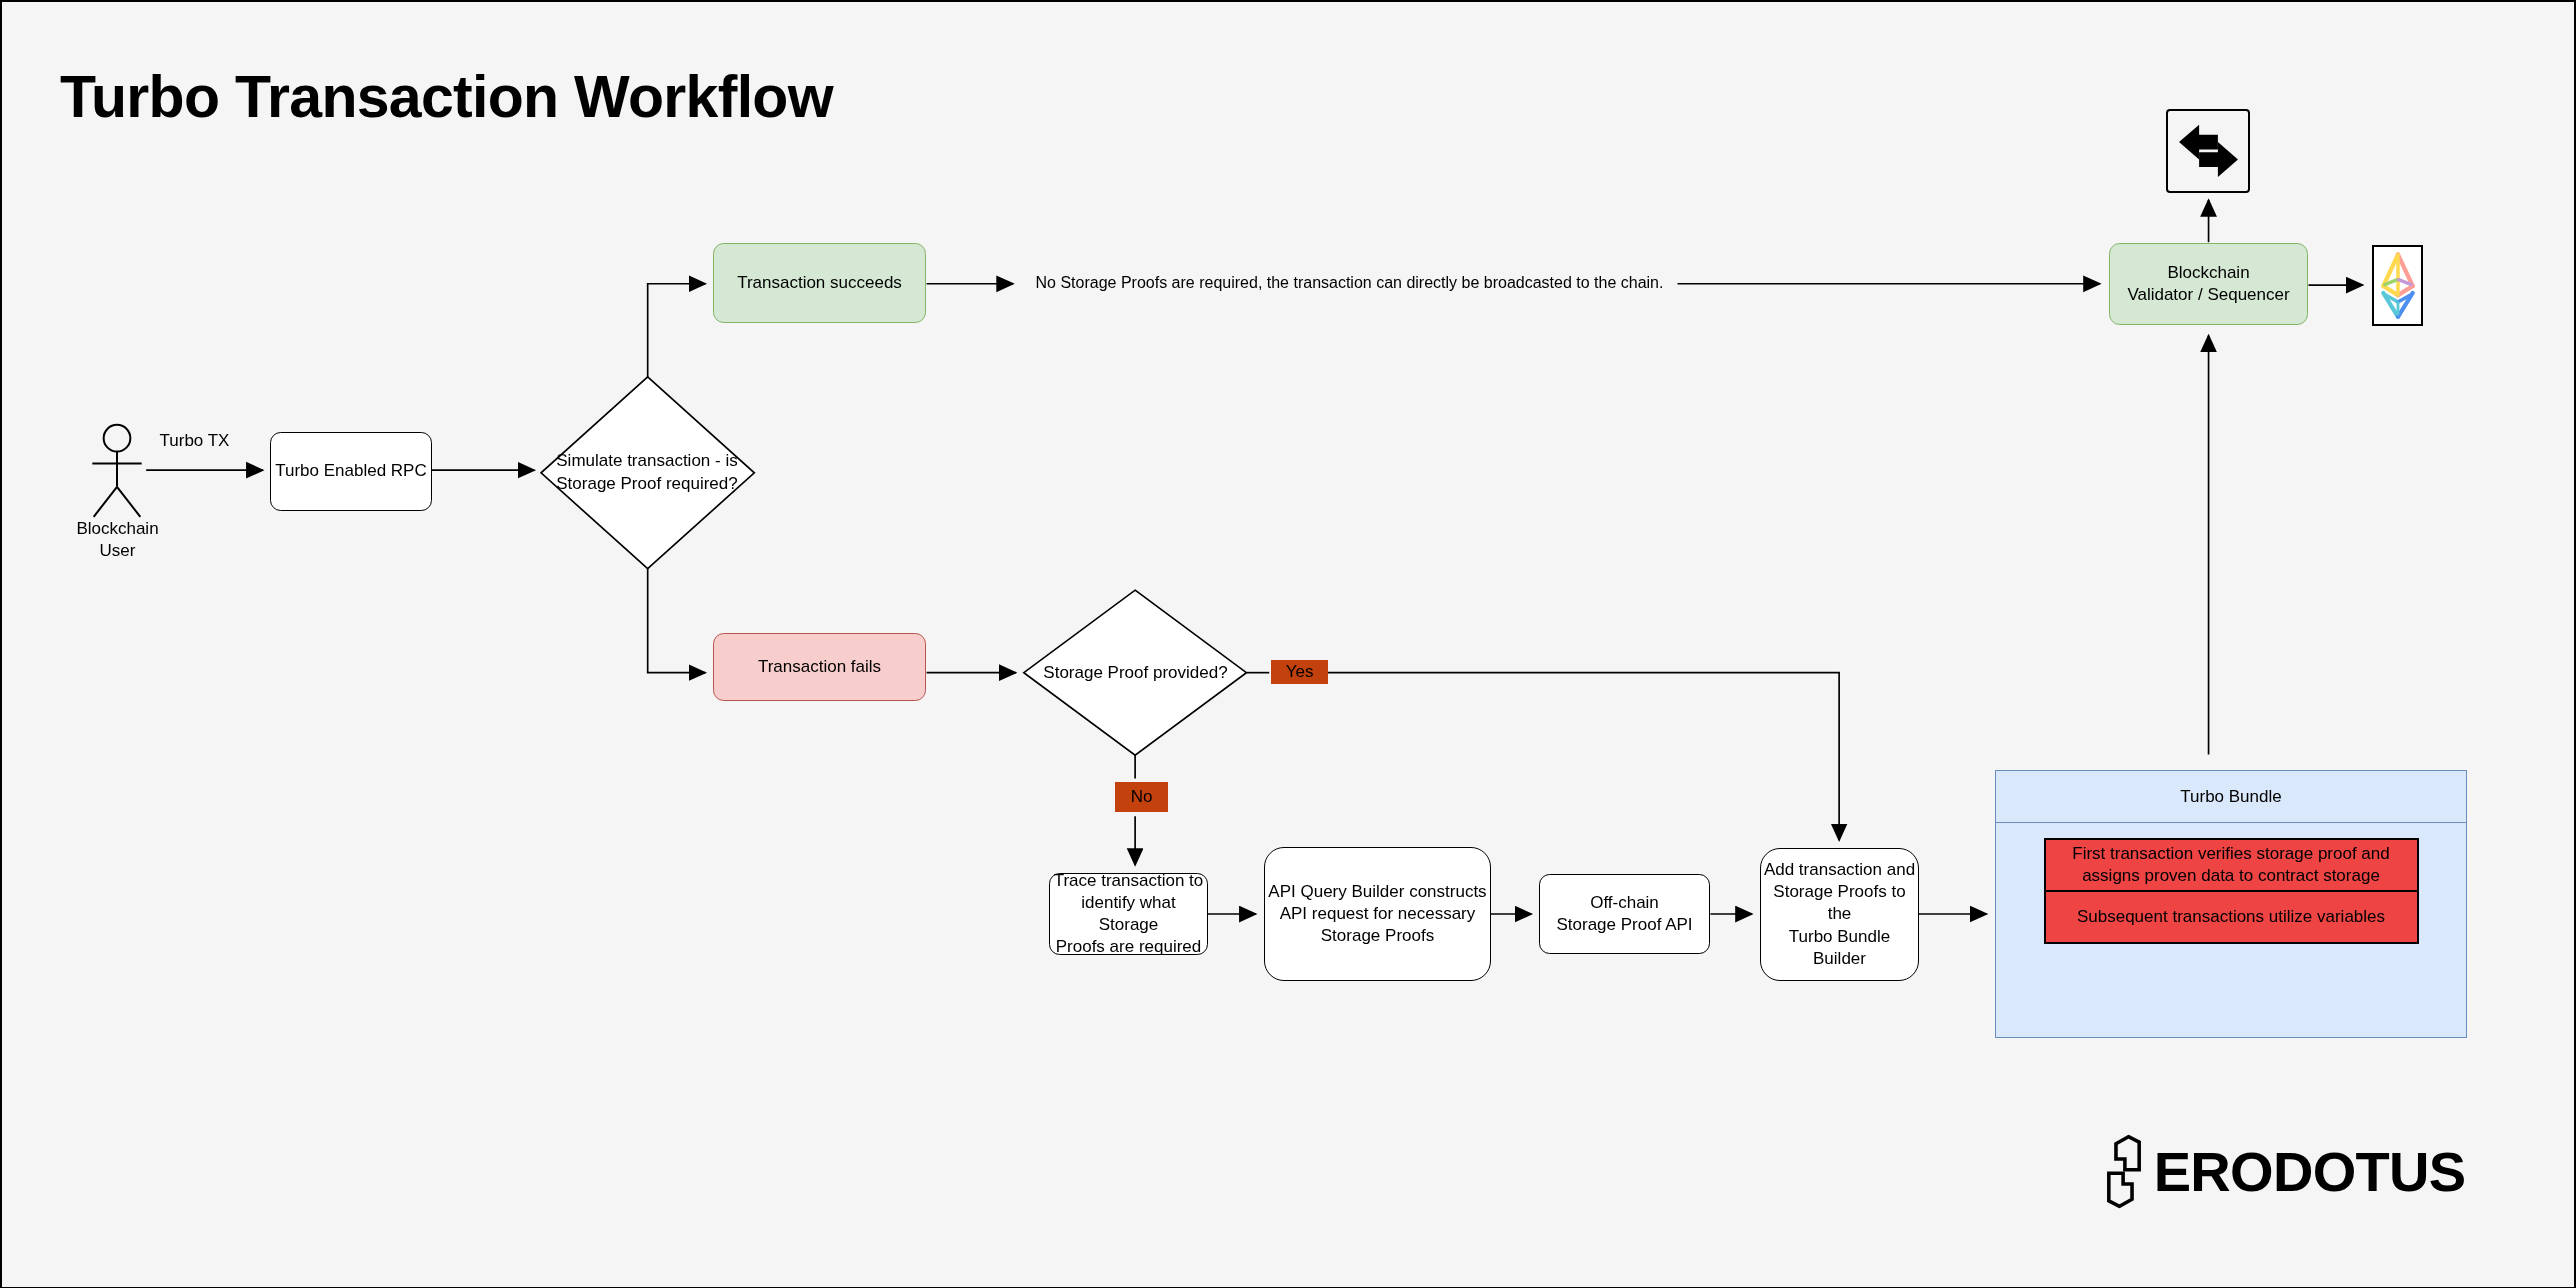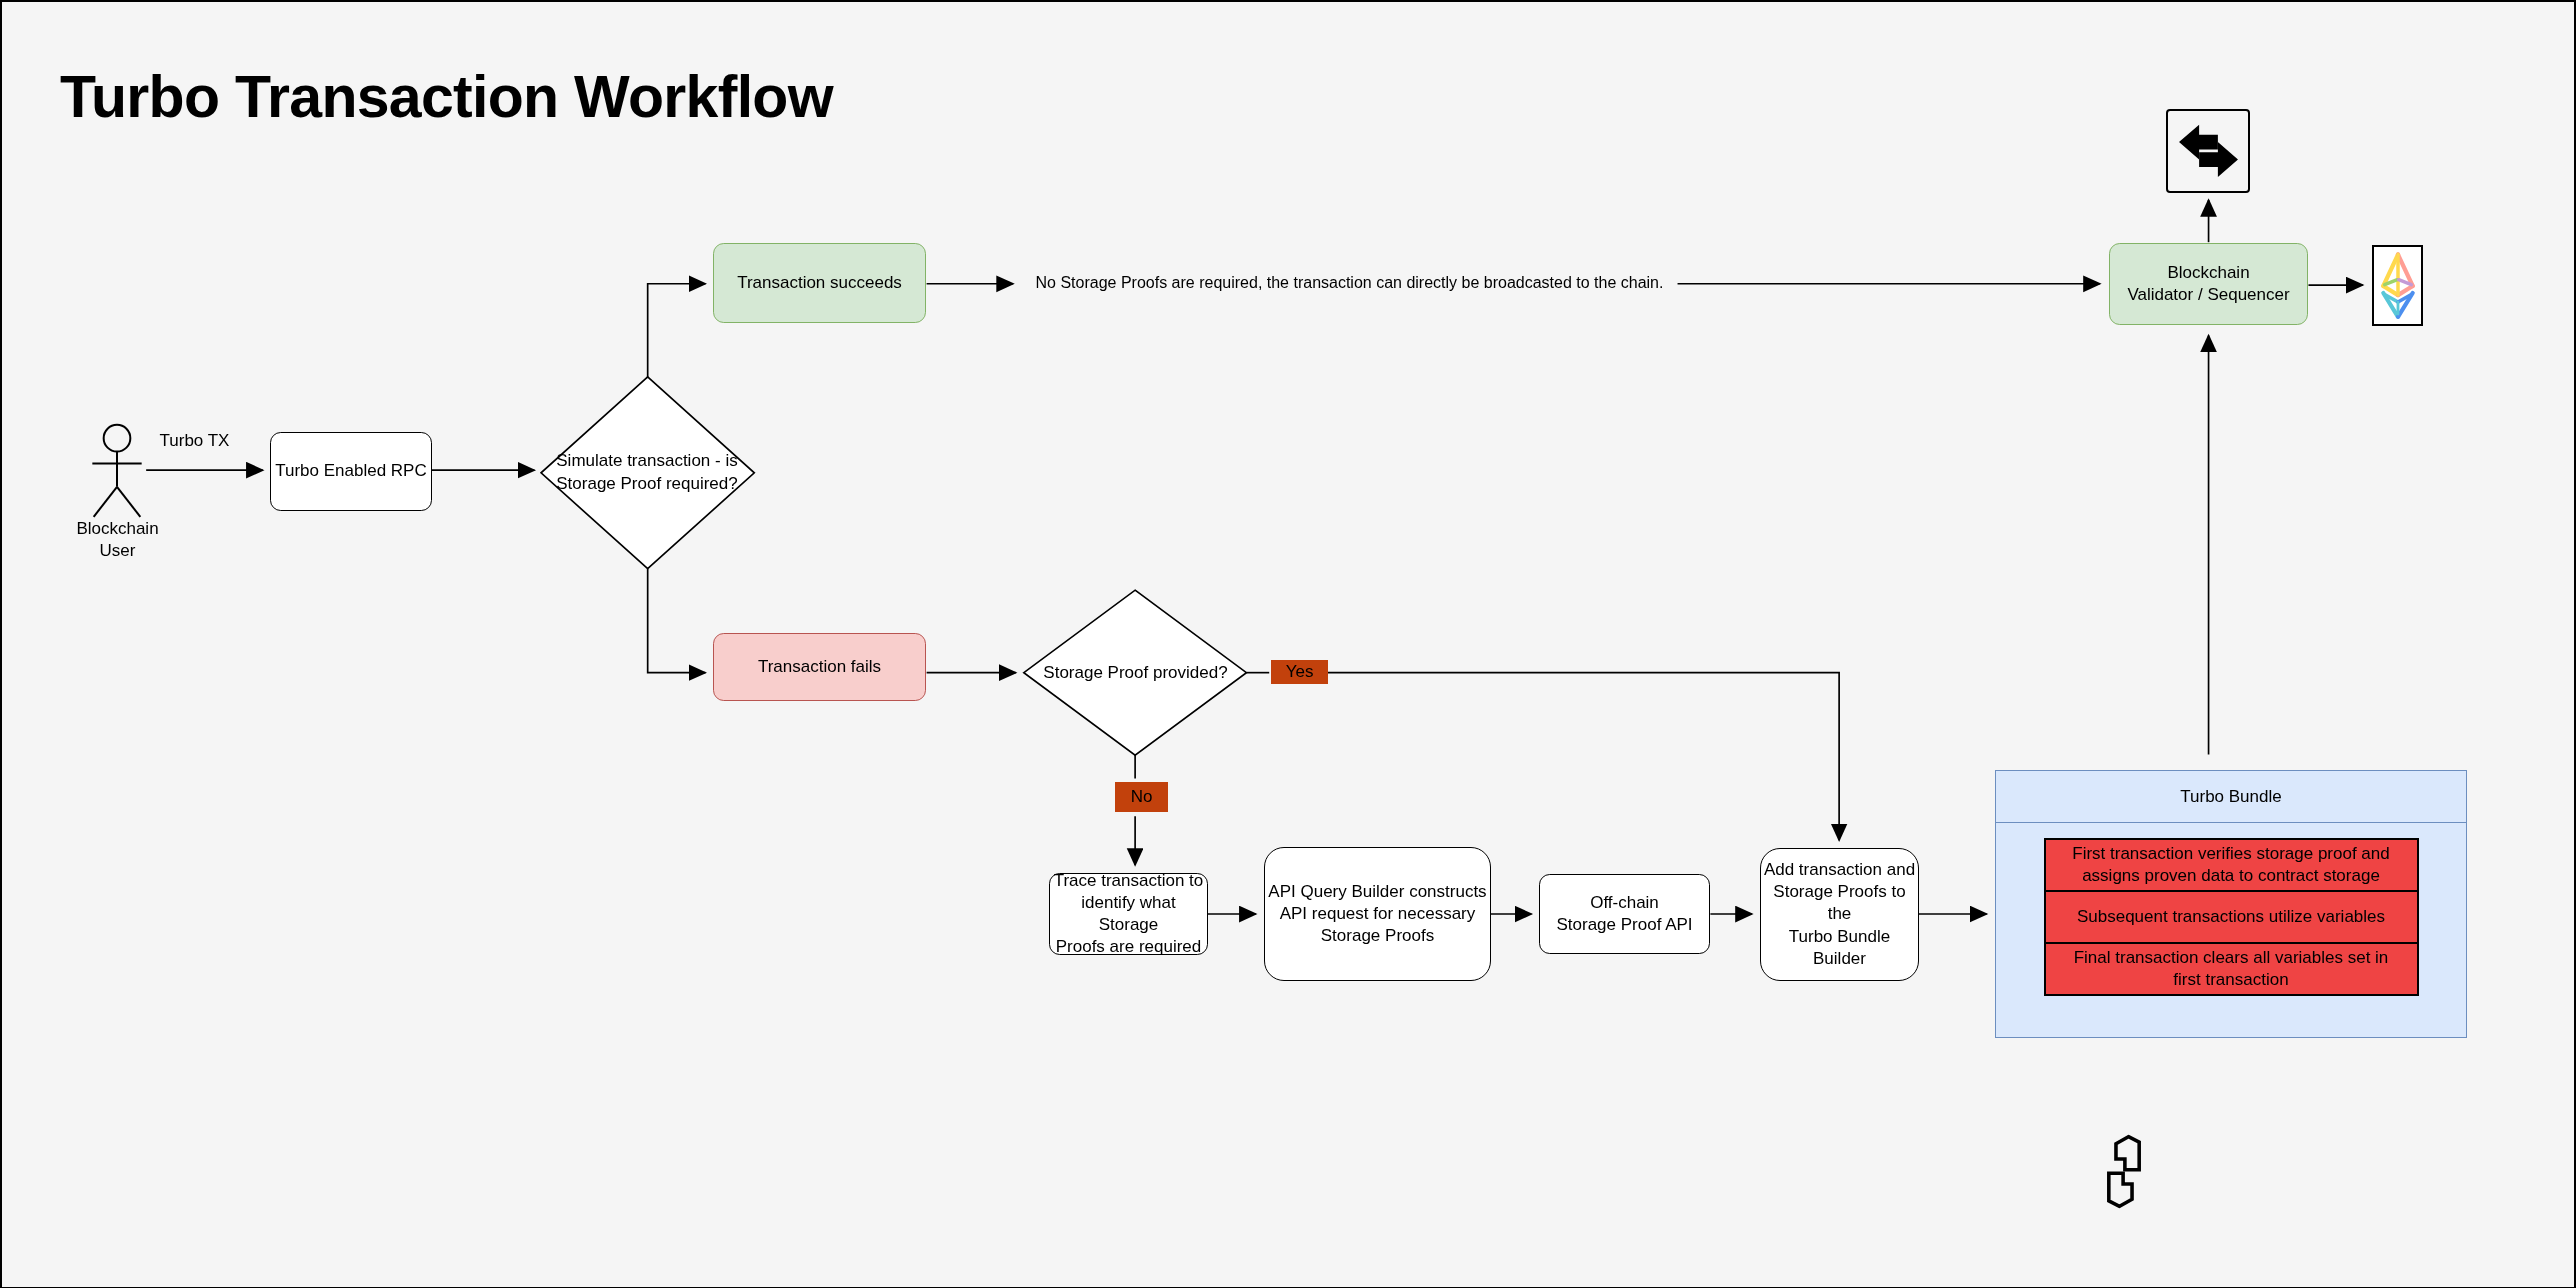--- a/index.html
+++ b/index.html
@@ -203,27 +203,27 @@
 
   <div class="node big" style="left:1758px;top:846px;width:159px;height:133px;">Add transaction and
 Storage Proofs to the
 Turbo Bundle Builder</div>
 
   <div class="container" style="left:1993px;top:752px;width:472px;height:268px;margin-top:16px;">
     <div class="chead">Turbo Bundle</div>
     <div class="cbody">
       <div class="citem" style="height:54px;">First transaction verifies storage proof and assigns proven data to contract storage</div>
       <div class="citem" style="height:54px;">Subsequent transactions utilize variables</div>
-      <div class="citem" style="height:54px;">Final transaction clears all variables set in first transaction</div>
     </div>
   </div>
 
   <div class="logo" style="left:2095px;top:1132px;height:75px;">
     <svg width="54" height="75" viewBox="0 0 56 84">
       <g fill="none" stroke="#000" stroke-width="4" stroke-linejoin="miter">
         <path d="M33,3 L45,9 L45,40 L29,40 L29,28 L19,28 L19,11 Z"></path>
         <path d="M23,81 L11,75 L11,44 L27,44 L27,56 L37,56 L37,73 Z"></path>
       </g>
     </svg>
+    <div class="wordmark">ERODOTUS</div>
   </div>
 
 </div>
 
 
 </body></html>

